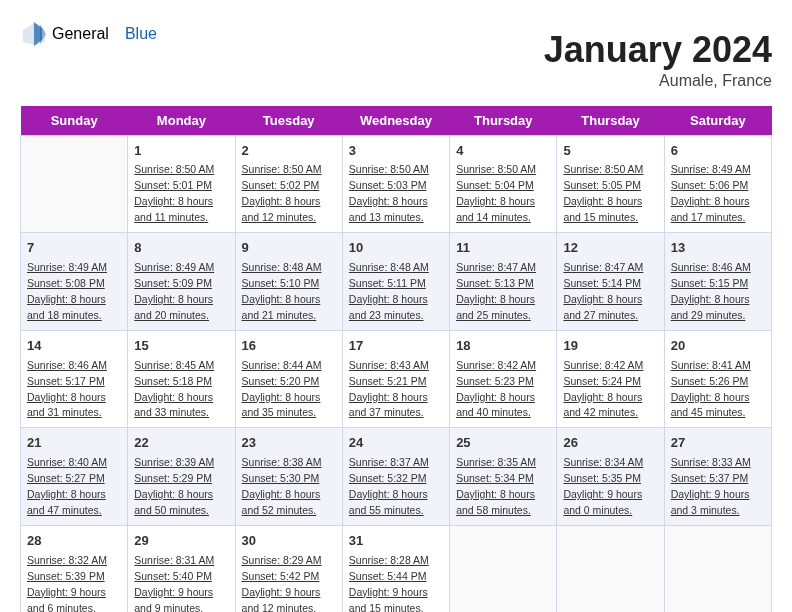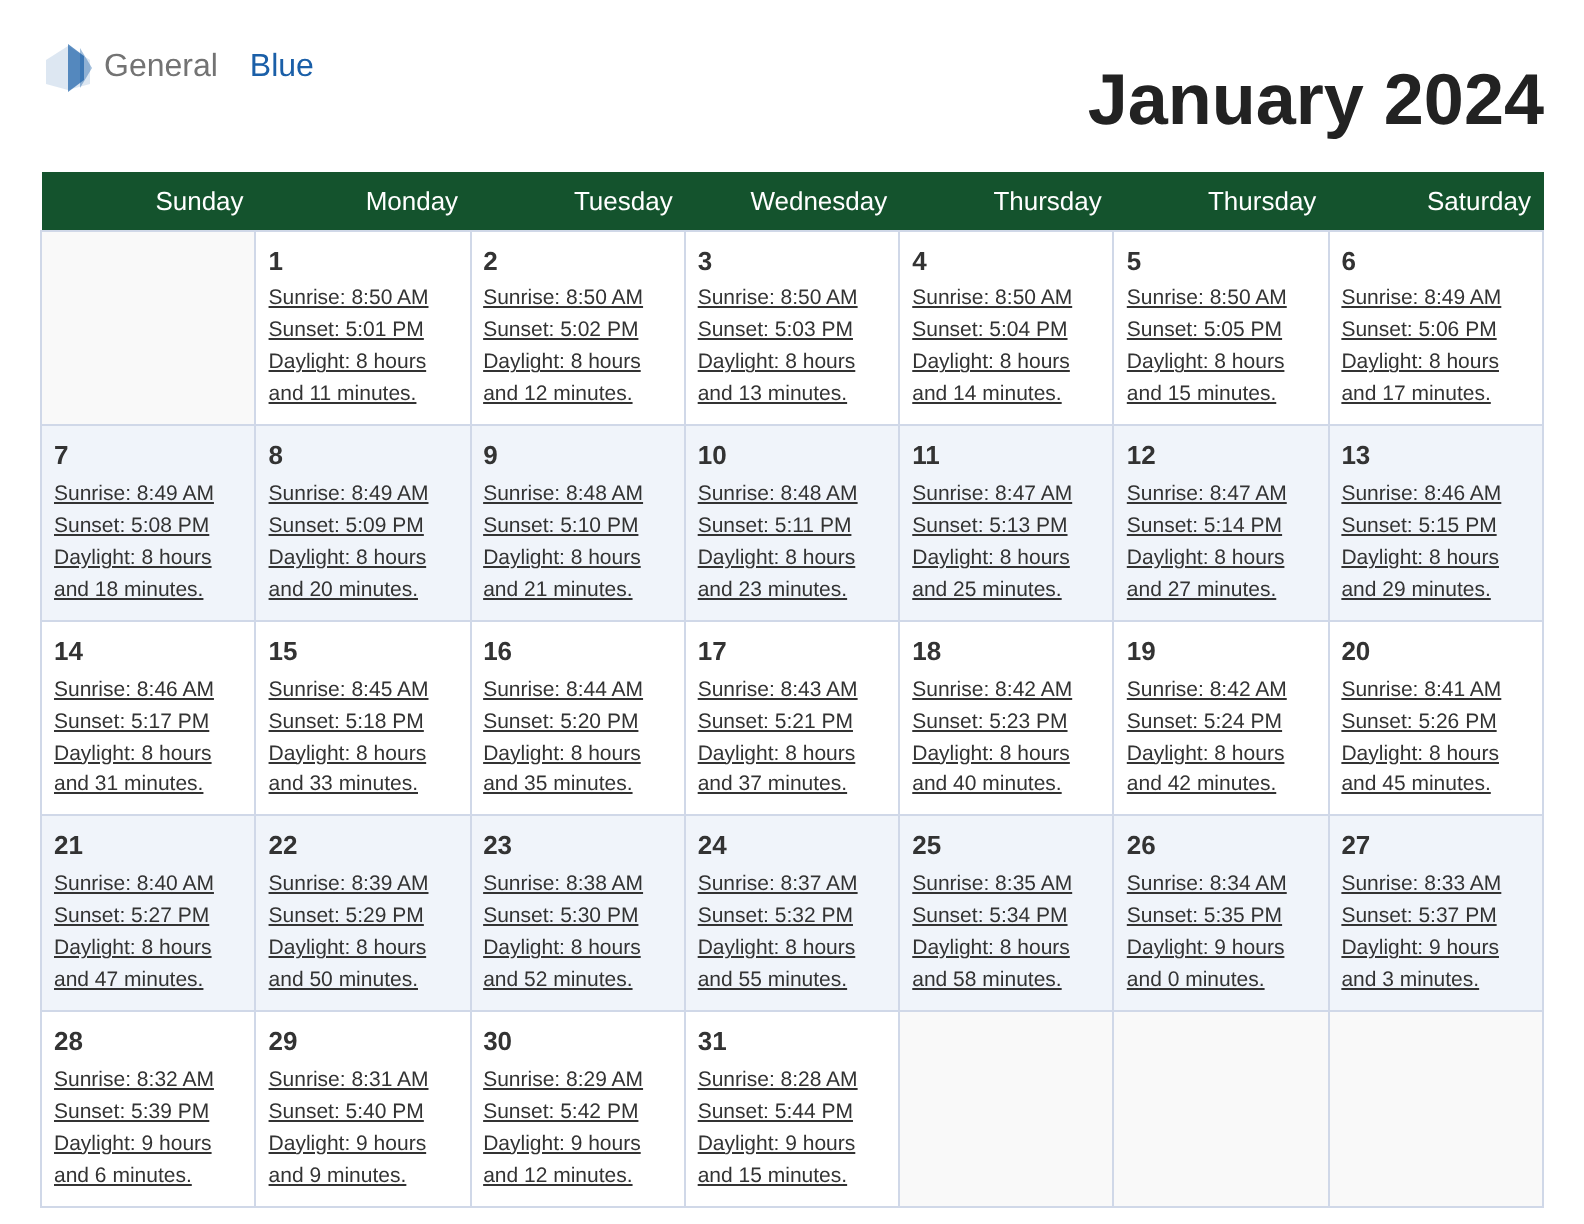--- a/index.html
+++ b/index.html
@@ -14,21 +14,21 @@
       display: flex;
       justify-content: space-between;
       align-items: flex-start;
       margin-bottom: 16px;
     }
     .logo {
       display: flex;
       align-items: center;
       gap: 4px;
     }
-    .logo-general { color: #737373; }
+    .logo-general { color: #000000; }
     .logo-blue { color: #1a5fa8; margin-left: 16px; }
     .logo-icon {
       width: 28px;
       height: 28px;
     }
     .title-block { text-align: right; margin-top: 10px; }
     .month-title {
       font-size: 36px;
       font-weight: bold;
       color: #222;
@@ -38,26 +38,26 @@
       font-size: 16px;
       color: #444;
       margin-top: 2px;
     }
     table {
       width: 100%;
       border-collapse: collapse;
       font-size: 11px;
     }
     thead th {
-      background-color: #14532d;
+      background-color: #a21caf;
       color: #fff;
       padding: 7px 6px;
-      text-align: right;
+      text-align: center;
       font-size: 13px;
-      font-weight: normal;
+      font-weight: bold;
     }
     tbody tr {
       vertical-align: top;
     }
     tbody tr:nth-child(odd) {
       background-color: #fff;
     }
     tbody tr:nth-child(even) {
       background-color: #f0f4fa;
     }
@@ -96,20 +96,21 @@
     </svg>
     <div>
       <div style="display:flex; gap:0;">
         <span class="logo-general">General</span>
           <span class="logo-blue">Blue</span>
       </div>
     </div>
   </div>
   <div class="title-block">
     <div class="month-title">January 2024</div>
+    <div class="location">Aumale, France</div>
   </div>
 </div>
 
 <table>
   <thead>
     <tr>
       <th>Sunday</th>
       <th>Monday</th>
       <th>Tuesday</th>
       <th>Wednesday</th>

